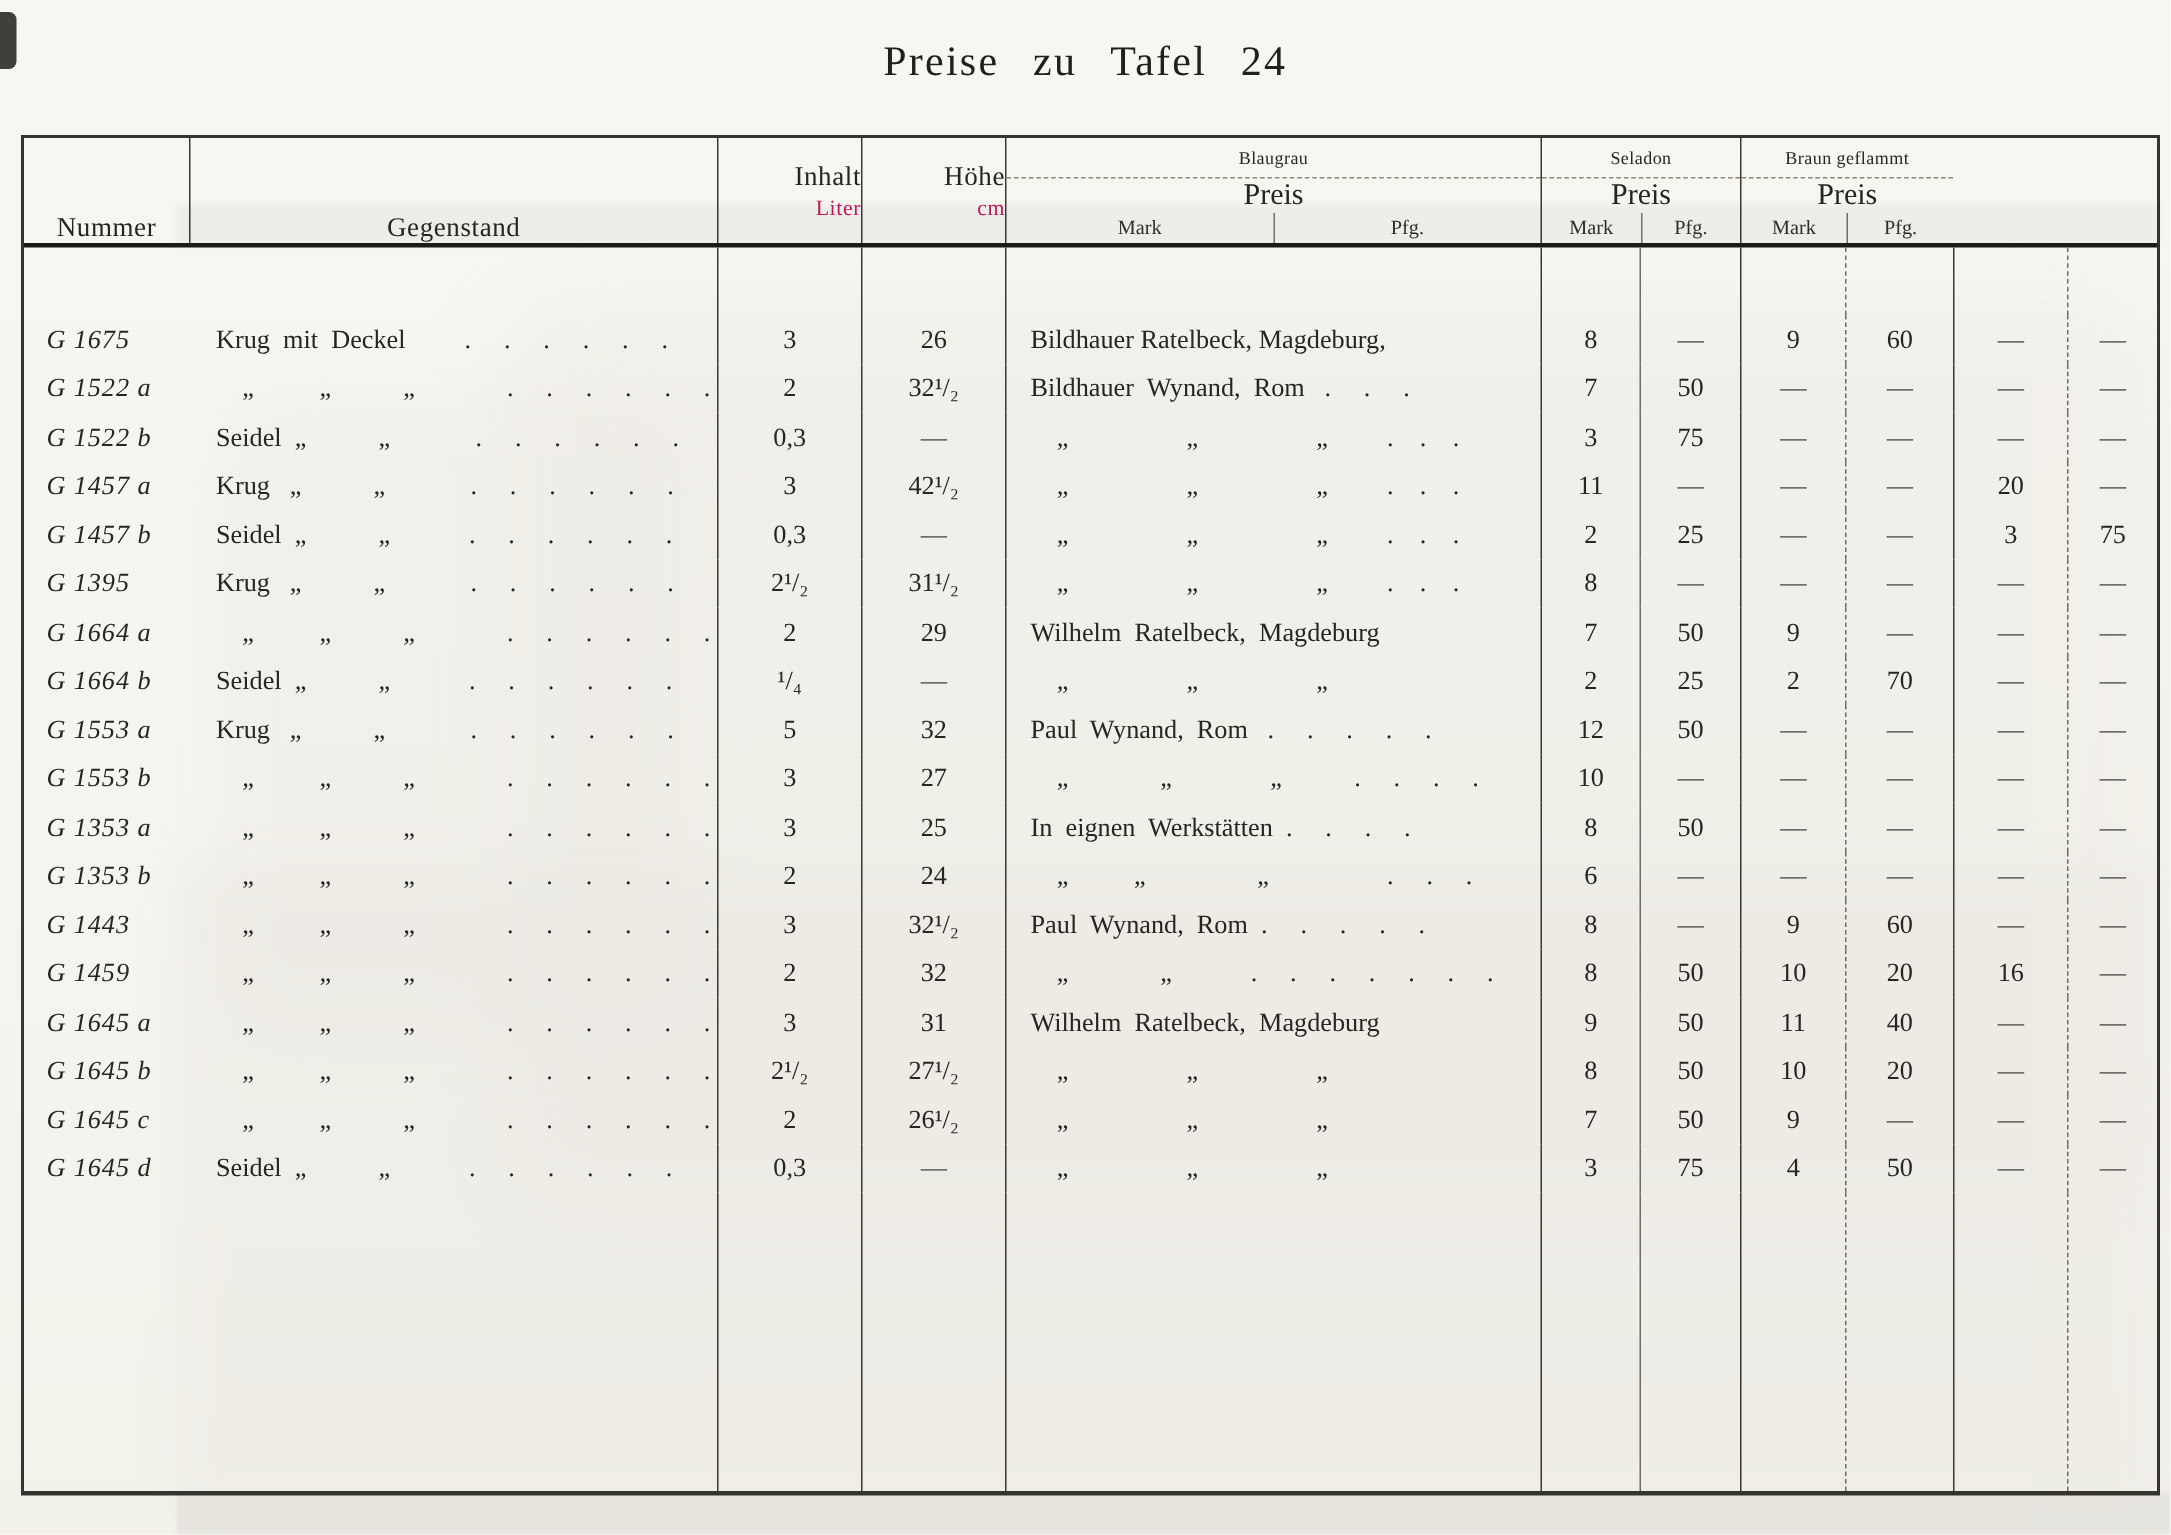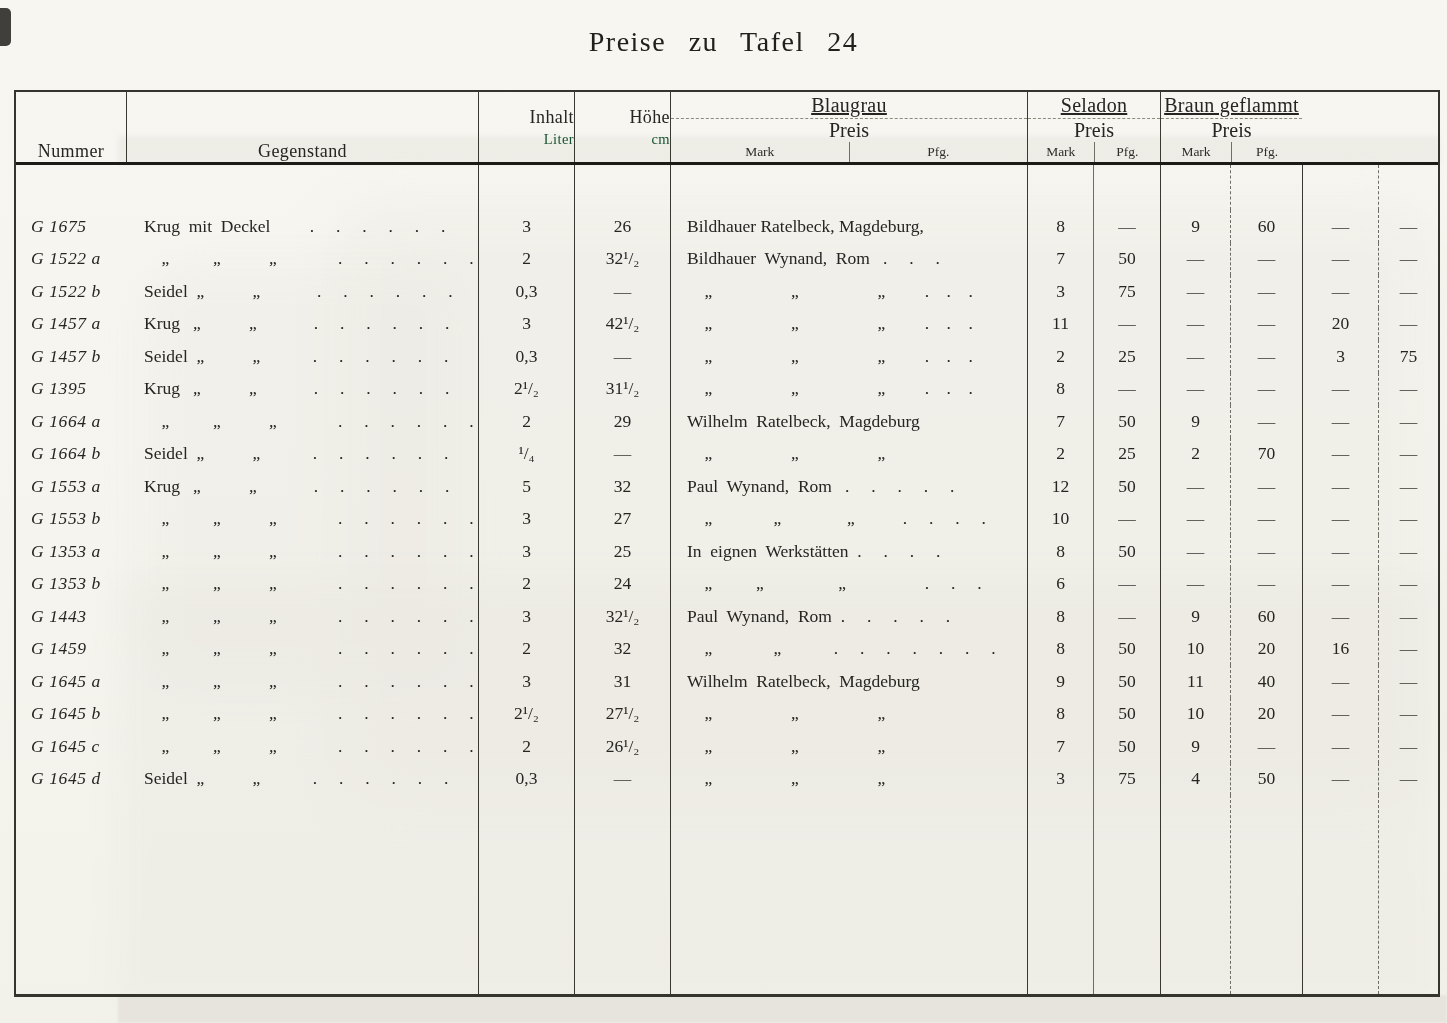--- a/index.html
+++ b/index.html
@@ -31,23 +31,23 @@
     border:2px solid #36342e;border-bottom-width:3px;box-sizing:border-box;
     display:flex;flex-direction:column;
   }
   .thead{
     display:grid;height:73px;box-sizing:border-box;
     grid-template-columns:var(--c1) var(--c2) var(--c3) var(--c4) var(--c5) 133px 142px 1fr;
     border-bottom:3px solid #1c1b16;
   }
   .hc{display:flex;align-items:flex-end;justify-content:center;font-size:18px;letter-spacing:.4px;box-sizing:border-box;}
   .hc.two{flex-direction:column;gap:3px;}
-  .hc .unit{font-size:14.5px;color:#14532d;}
+  .hc .unit{font-size:14.5px;color:#be185d;}
   .hg{display:flex;flex-direction:column;box-sizing:border-box;}
-  .glabel{height:26px;display:flex;align-items:center;justify-content:center;font-size:20px;border-bottom:1px dashed #8b887e;letter-spacing:.3px;text-decoration:underline;}
+  .glabel{height:26px;display:flex;align-items:center;justify-content:center;font-size:12px;border-bottom:1px dashed #8b887e;letter-spacing:.3px;}
   .gpreis{height:23px;display:flex;align-items:center;justify-content:center;font-size:20px;}
   .mp{flex:1;display:flex;font-size:13.5px;color:#2e2d29;}
   .mp .m,.mp .p{flex:1;display:flex;align-items:center;justify-content:center;}
   .mp .p{border-left:1px solid #716f68;text-align:right;}
 
   .tbody{
     flex:1;display:grid;box-sizing:border-box;
     grid-template-columns:var(--c1) var(--c2) var(--c3) var(--c4) var(--c5) var(--c6) var(--c7) var(--c8) var(--c9) var(--c10) 1fr;
     grid-template-rows:45px repeat(18,32.5px) 1fr;
   }

